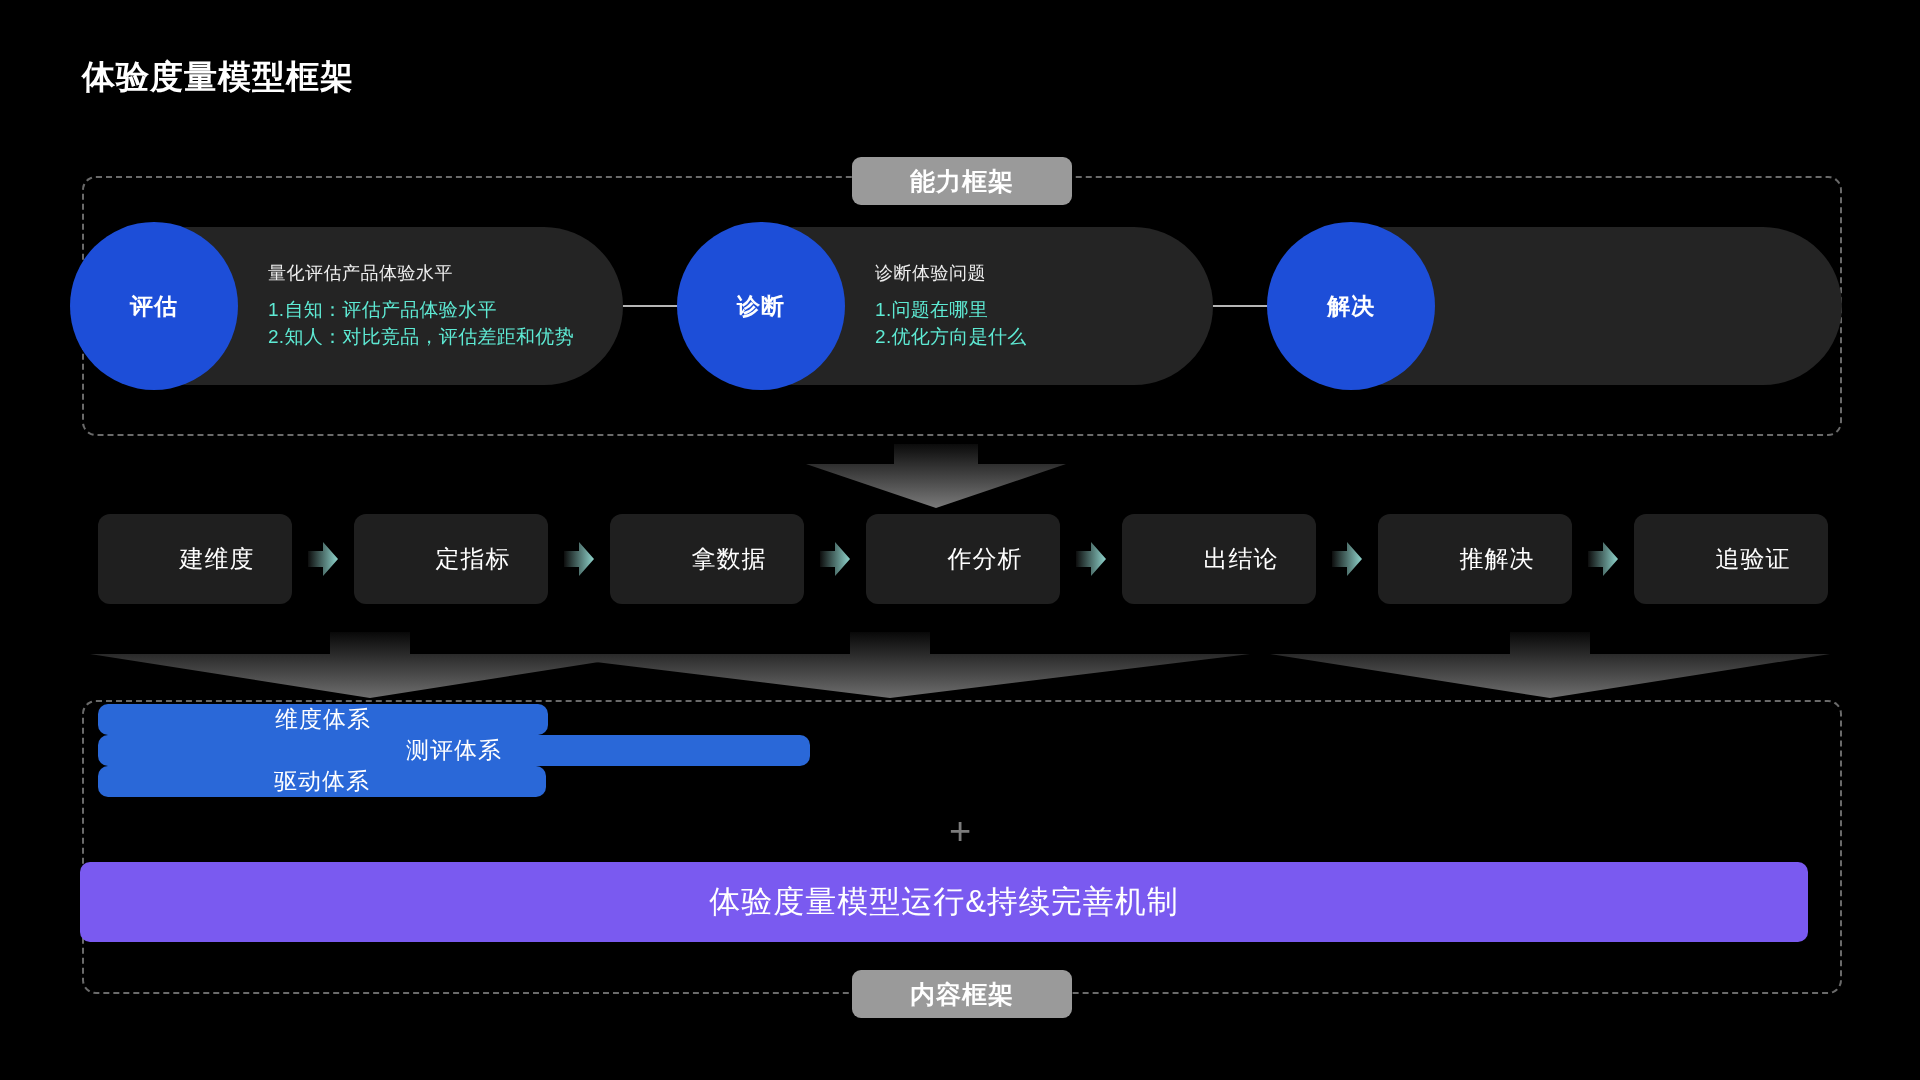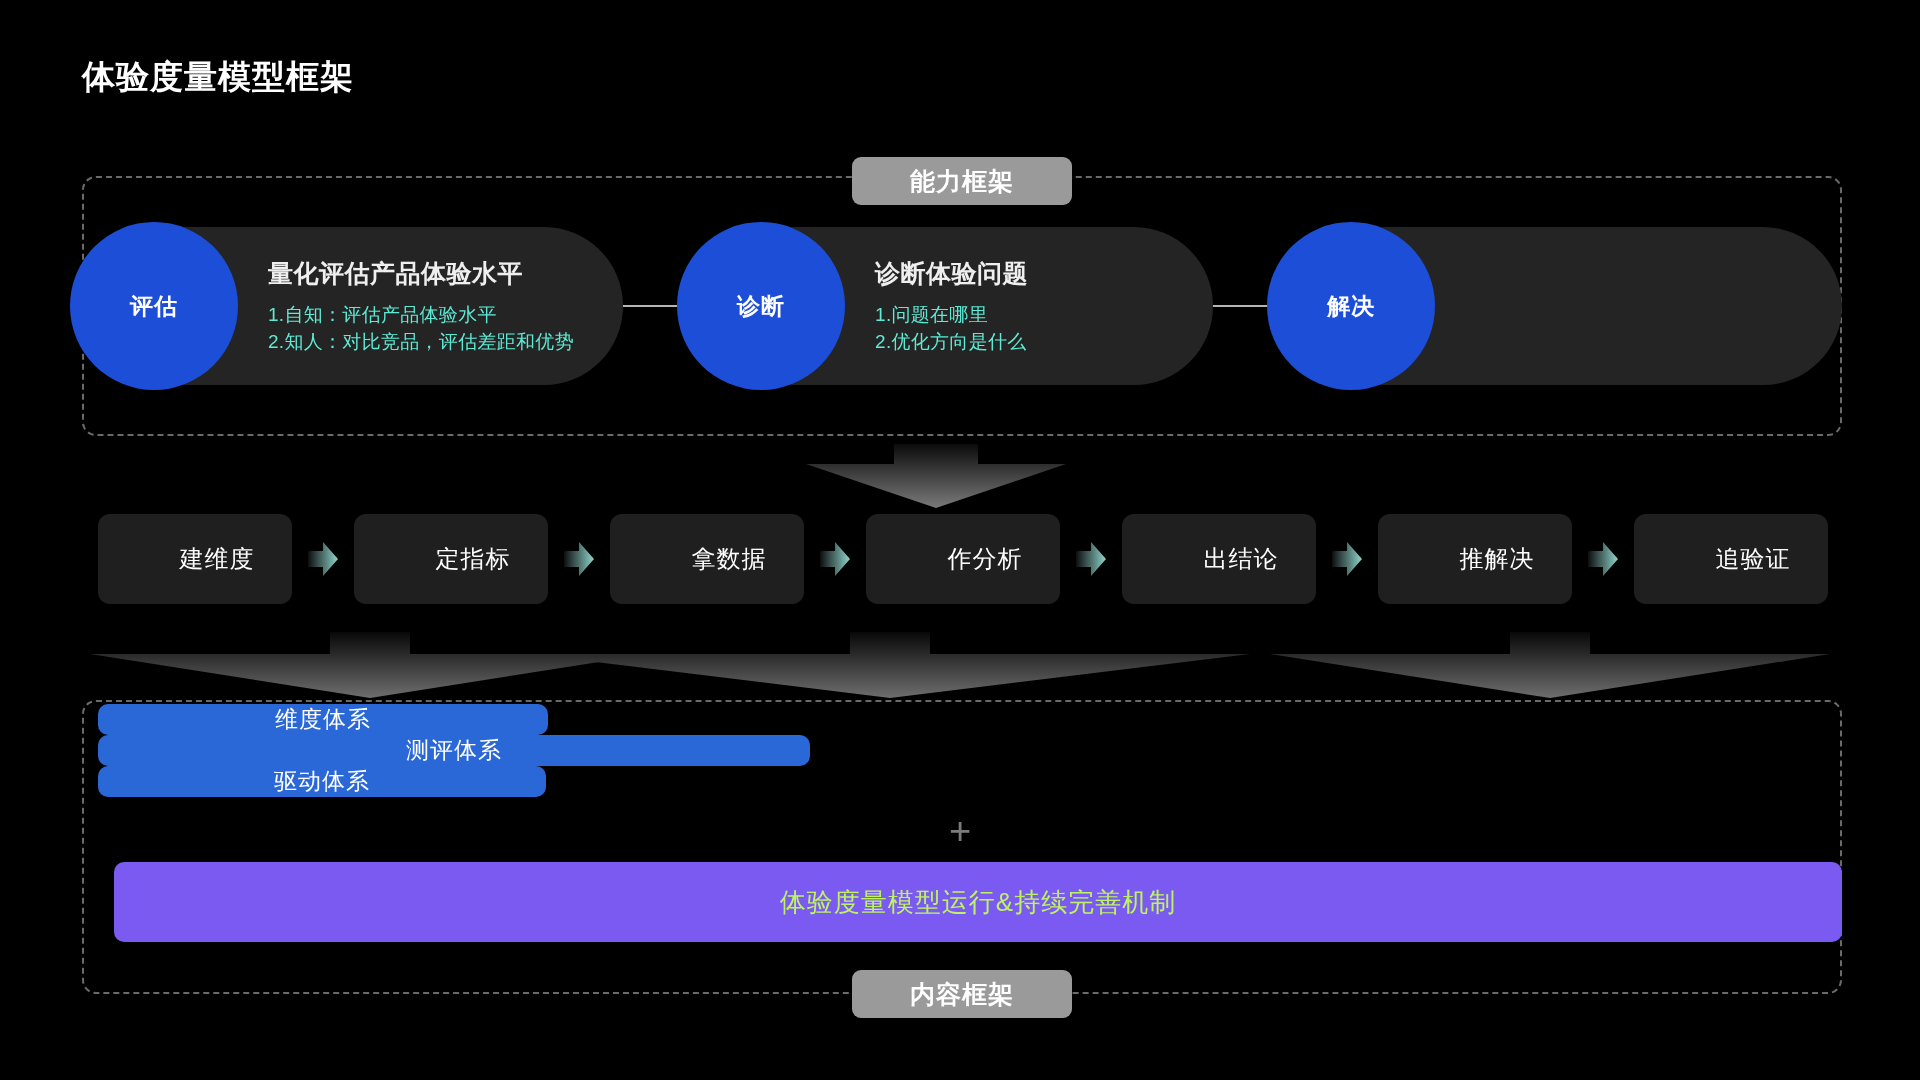--- a/index.html
+++ b/index.html
@@ -53,21 +53,21 @@
   .cap-circle {
     position: absolute; left: -38px; top: -5px;
     width: 168px; height: 168px; border-radius: 50%;
     background: #1d4ed8;
     display: flex; align-items: center; justify-content: center;
     font-size: 23px; font-weight: bold; color: #ffffff;
     letter-spacing: 1px;
   }
   .cap-text { margin-left: 160px; padding-right: 14px; }
   .cap-head {
-    font-size: 25px; color: #efefef; font-weight: bold;
+    font-size: 18px; color: #efefef; font-weight: normal;
     margin-bottom: 12px; letter-spacing: 0.5px;
   }
   .cap-item {
     font-size: 19px; color: #5eead4; line-height: 1.42;
     letter-spacing: 0.3px;
   }
   .cap-arrow {
     flex: 1 1 auto;
     display: flex; align-items: center; justify-content: center;
   }
@@ -117,25 +117,25 @@
   }
   .sys-bar.b1 { width: 450px; }
   .sys-bar.b2 { width: 712px; }
   .sys-bar.b3 { width: 448px; }
   .plus-sign {
     position: absolute; left: 0; top: 812px; width: 1920px;
     text-align: center; color: #7c7c7c;
     font-size: 38px; line-height: 1; font-weight: 300;
   }
   .mech-bar {
-    position: absolute; left: 114px; top: 862px;
+    position: absolute; left: 80px; top: 862px;
     width: 1728px; height: 80px;
     background: #7a5af0; border-radius: 10px;
     display: flex; align-items: center; justify-content: center;
-    color: #bef264; font-size: 26px; letter-spacing: 1px;
+    color: #ffffff; font-size: 31px; letter-spacing: 1px;
   }
 </style>
 </head>
 <body>
 
 <div class="page">
 
   <div class="page-title">体验度量模型框架</div>
 
   <div class="cap-box"></div>

